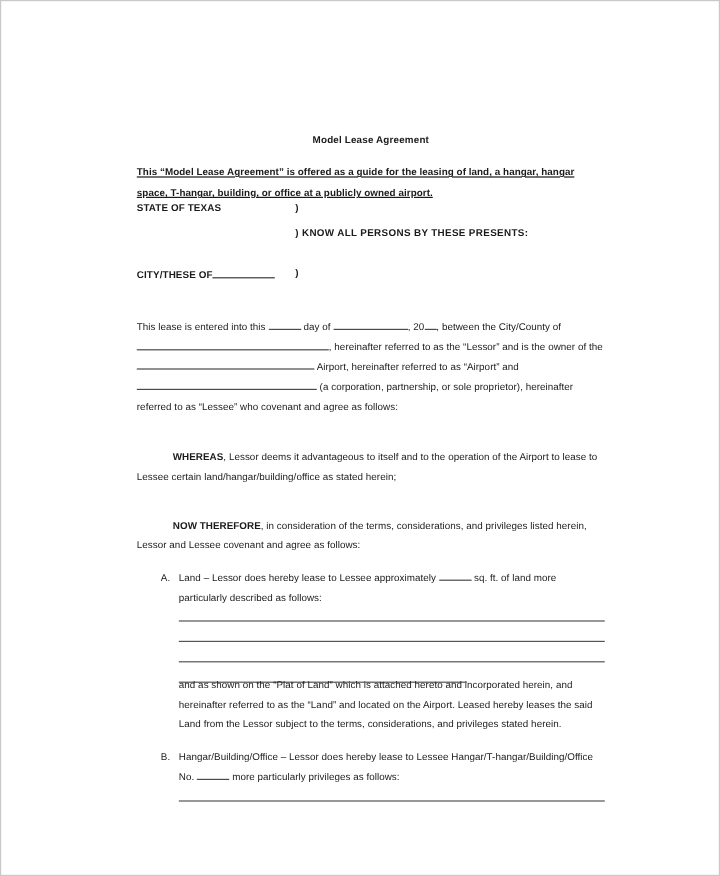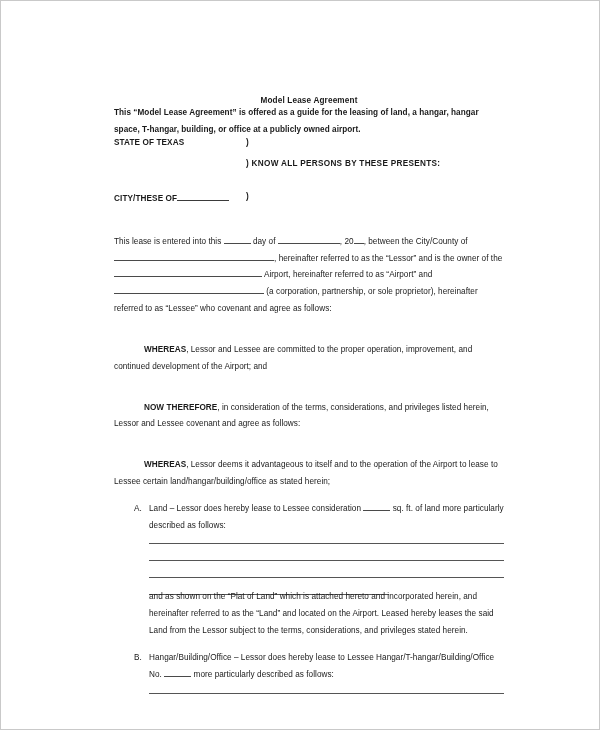--- a/index.html
+++ b/index.html
@@ -18,39 +18,41 @@
     box-sizing: border-box;
     width: 600px;
     height: 730px;
     background: #ffffff;
     border: 1px solid #c9c9c9;
     padding: 0;
   }
   .sheet {
     position: absolute;
     left: 113px;
-    top: 0;
+    top: 16px;
     width: 390px;
     color: #1a1a1a;
     font-size: 8.2px;
     line-height: 1.0;
   }
   .doc-title {
     text-align: center;
     font-weight: bold;
     font-size: 8.2px;
     letter-spacing: 0.15px;
     margin-top: 96px;
     margin-bottom: 0;
   }
   .intro {
     font-weight: bold;
     font-size: 8.2px;
     line-height: 2.05;
+    margin-top: 15px;
     letter-spacing: 0.05px;
+    text-decoration: underline;
   }
   .juris {
     position: relative;
     height: 17px;
     font-weight: bold;
     font-size: 8.2px;
     letter-spacing: 0.1px;
   }
   .juris .label {
     position: absolute;
@@ -157,44 +159,43 @@
       <span class="know">) KNOW ALL PERSONS BY THESE PRESENTS:</span>
     </div>
 
     <div class="juris third">
       <span class="label"><span>CITY/THESE OF</span><span class="blank-sm"></span></span>
       <span class="paren">)</span>
     </div>
 
     <div class="para"><span>This lease is entered into this</span> <span class="u w1"></span> <span>day of</span> <span class="u w2"></span><span>, 20</span><span class="u w3"></span><span>, between the City/County of</span> <span class="u w4"></span><span>, hereinafter referred to as the “Lessor” and is the owner of the</span> <span class="u w5"></span> <span>Airport, hereinafter referred to as “Airport” and</span> <span class="u w6"></span> <span>(a corporation, partnership, or sole proprietor), hereinafter referred to as “Lessee” who covenant and agree as follows:</span></div>
 
-    <div class="para indent"><span class="bold">WHEREAS</span><span>, Lessor and Lessee are committed to the proper operation, improvement, and continued development of the Airport; and</span></div>
+
+    <div class="para indent"><span class="bold">WHEREAS</span><span>, Lessor deems it advantageous to itself and to the operation of the Airport to lease to Lessee certain land/hangar/building/office as stated herein;</span></div>
 
     <div class="para indent"><span class="bold">NOW THEREFORE</span><span>, in consideration of the terms, considerations, and privileges listed herein, Lessor and Lessee covenant and agree as follows:</span></div>
-
-    <div class="para indent"><span class="bold">WHEREAS</span><span>, Lessor deems it advantageous to itself and to the operation of the Airport to lease to Lessee certain land/hangar/building/office as stated herein;</span></div>
 
 
     <div class="list-item">
       <span class="marker">A.</span>
-      <span>Land – Lessor does hereby lease to Lessee consideration</span> <span class="u w1"></span> <span>sq. ft. of land more particularly described as follows:</span>
+      <span>Land – Lessor does hereby lease to Lessee approximately</span> <span class="u w1"></span> <span>sq. ft. of land more particularly described as follows:</span>
     </div>
 
     <div class="rules">
       <div class="rule full"></div>
       <div class="rule full"></div>
       <div class="rule full"></div>
       <div class="rule short last"></div>
     </div>
 
     <div class="after-rules">and as shown on the “Plat of Land” which is attached hereto and incorporated herein, and hereinafter referred to as the “Land” and located on the Airport. Leased hereby leases the said Land from the Lessor subject to the terms, considerations, and privileges stated herein.</div>
 
     <div class="list-item">
       <span class="marker">B.</span>
-      <span>Hangar/Building/Office – Lessor does hereby lease to Lessee Hangar/T-hangar/Building/Office No.</span> <span class="u w1"></span> <span>more particularly described as follows:</span>
+      <span>Hangar/Building/Office – Lessor does hereby lease to Lessee Hangar/T-hangar/Building/Office No.</span> <span class="u w1"></span> <span>more particularly privileges as follows:</span>
     </div>
 
     <div class="b-rules">
       <div class="rule full last"></div>
     </div>
 
   </div>
 </div>
 
 </body></html>

